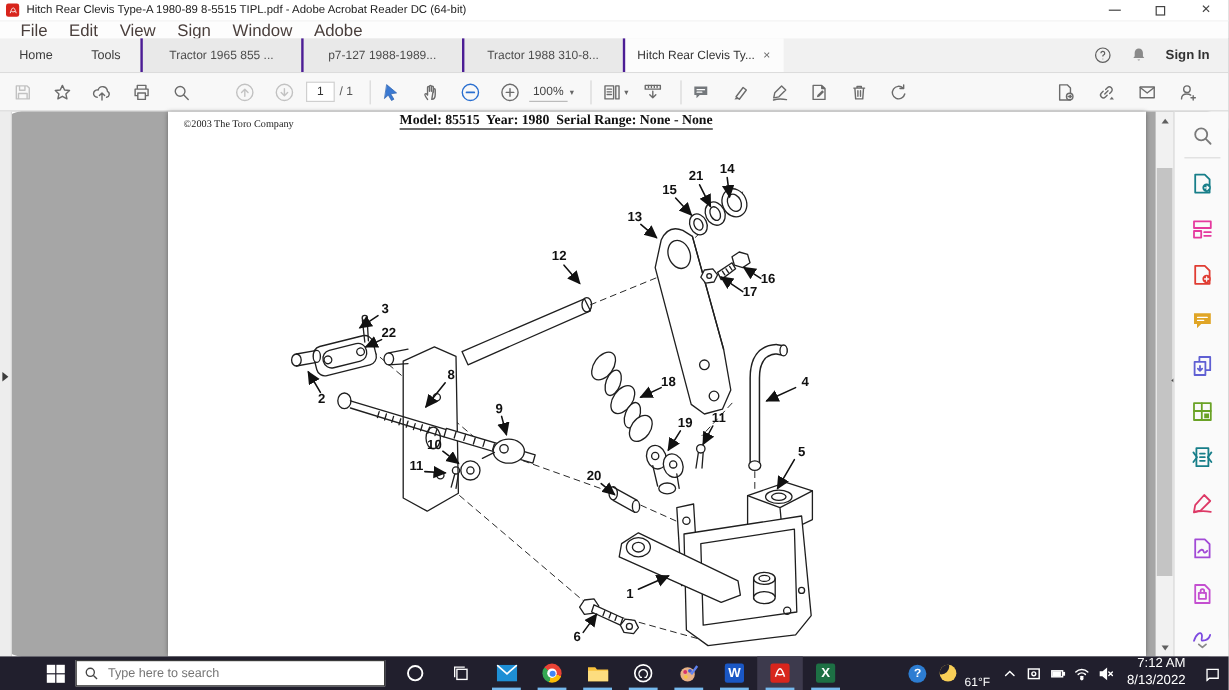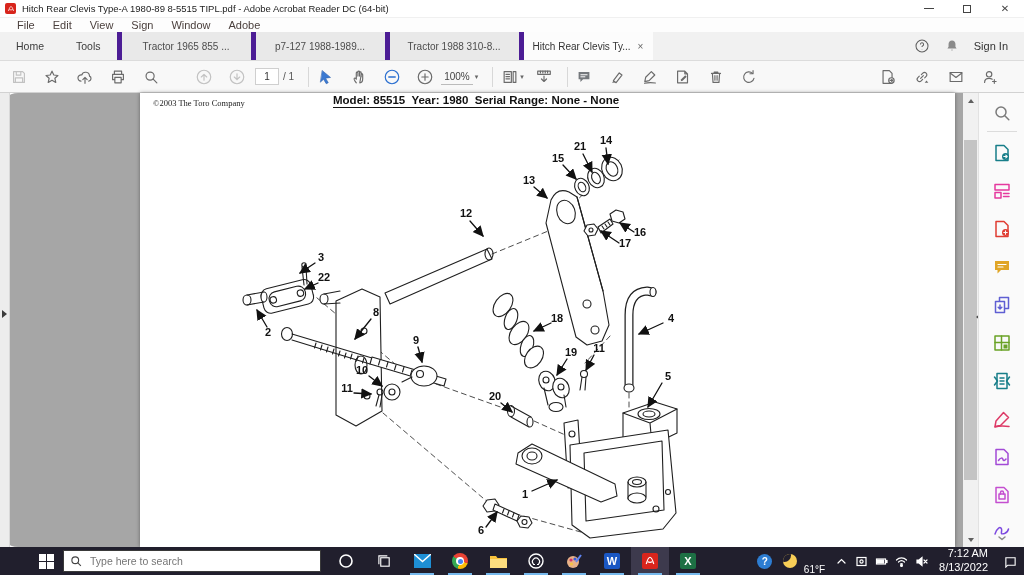--- a/index.html
+++ b/index.html
@@ -10,48 +10,48 @@
   .pdfmark{width:11px;height:11px;background:#d8251c;border-radius:2px;margin:0 6px 0 5px;display:flex;align-items:center;justify-content:center;}
   .pdfmark svg{width:8px;height:8px;}
   .tb-title{font-size:9.5px;color:#222;}
   .winbtns{margin-left:auto;display:flex;height:100%;}
   .winbtn{width:38px;height:100%;display:flex;align-items:center;justify-content:center;color:#333;}
   .wb-min{width:10px;height:1px;background:#444;}
   .wb-max{width:8px;height:8px;border:1px solid #444;}
   .wb-x{font-size:10px;color:#444;line-height:1;}
   
   .menubar{position:absolute;left:0;top:18px;width:1024px;height:14px;background:#fdfdfd;display:flex;align-items:center;padding-left:8px;gap:0;}
-  .menuitem{font-size:11px;color:#4a3f3c;padding:0 9px;cursor:default;}
+  .menuitem{font-size:14px;color:#4a3f3c;padding:0 9px;cursor:default;}
   
   .tabbar{position:absolute;left:0;top:32px;width:1024px;height:29px;background:#f1f1f1;border-bottom:1px solid #dcdcdc;display:flex;align-items:stretch;}
   .apptab{display:flex;align-items:center;padding:0 16px;font-size:10.5px;color:#3b3b3b;}
-  .doctab{display:flex;align-items:center;justify-content:center;width:134px;font-size:10px;color:#4d4d4d;background:#e9e9e9;border-left:5px solid #4c1d95;}
+  .doctab{display:flex;align-items:center;justify-content:center;width:134px;font-size:10px;color:#4d4d4d;background:#e9e9e9;border-left:2px solid #4c1d95;}
   .doctab:last-of-type{border-right:1px solid #d6d6d6;}
   .doctab.active{background:#fcfcfc;color:#333;}
   .doctab .x{margin-left:7px;color:#666;font-size:10px;}
   .tabbar-right{margin-left:auto;display:flex;align-items:center;gap:14px;padding-right:16px;}
   .qicon{width:16px;height:16px;color:#5f5f5f;}
-  .signin{font-size:11px;color:#323232;font-weight:normal;}
+  .signin{font-size:11px;color:#323232;font-weight:bold;}
   
   .toolbar{position:absolute;left:0;top:61px;width:1024px;height:32px;background:#f8f8f8;border-bottom:1px solid #d2d2d2;display:flex;align-items:center;}
   .ti{width:21px;height:21px;display:flex;align-items:center;justify-content:center;color:#6b6b6b;}
   .ti svg{width:18px;height:18px;stroke:currentColor;fill:none;stroke-width:1.3;stroke-linecap:round;stroke-linejoin:round;}
   .ti.disabled{color:#c2c2c2;}
   .tsep{width:1px;height:20px;background:#d8d8d8;margin:0 6px;}
   .pagebox{width:24px;height:17px;border:1px solid #cfcfcf;background:#fff;font-size:10px;text-align:center;color:#333;margin:0 4px 0 8px;padding:0;}
   .pagetot{font-size:10px;color:#555;margin-right:8px;}
   .zoomtxt{font-size:10px;color:#444;margin:0 2px 0 6px;border-bottom:1px solid #bbb;padding:2px 3px;}
   .caret{font-size:7px;color:#666;}
   
   .main{position:absolute;left:0;top:93px;width:1024px;height:454px;background:#a6a6a6;border-radius:18px;}
   .leftrail{position:absolute;left:0;top:0;width:10px;height:454px;background:#ededed;border-right:1px solid #d9d9d9;}
   .lr-arrow{position:absolute;left:2px;top:217px;width:0;height:0;border-top:4px solid transparent;border-bottom:4px solid transparent;border-left:5px solid #3c3c3c;}
   .page{position:absolute;left:140px;top:0;width:815px;height:454px;background:#fff;box-shadow:0 0 4px rgba(0,0,0,.4);}
   .copyright{position:absolute;left:13px;top:5px;font-family:"Liberation Serif",serif;font-size:8.5px;color:#222;}
-  .modelhdr{position:absolute;left:193px;top:1px;font-family:Liberation Sans, sans-serif;font-size:11.5px;font-weight:bold;color:#111;border-bottom:1.5px solid #111;padding-bottom:1px;white-space:pre;}
+  .modelhdr{position:absolute;left:193px;top:1px;font-family:Liberation Serif, serif;font-size:11.5px;font-weight:bold;color:#111;border-bottom:1.5px solid #111;padding-bottom:1px;white-space:pre;}
   .diagram{position:absolute;left:0;top:0;}
   
   .vscroll{position:absolute;left:963px;top:0;width:15px;height:454px;background:#f1f1f1;}
   .sb-btn{position:absolute;left:0;width:15px;height:15px;display:flex;align-items:center;justify-content:center;}
   .tri-up{width:0;height:0;border-left:3.5px solid transparent;border-right:3.5px solid transparent;border-bottom:4px solid #5f5f5f;}
   .tri-dn{width:0;height:0;border-left:3.5px solid transparent;border-right:3.5px solid transparent;border-top:4px solid #5f5f5f;}
   .sb-thumb{position:absolute;left:1px;top:47px;width:13px;height:340px;background:#c4c4c4;}
   .collapse-arrow{position:absolute;left:976px;top:220px;width:0;height:0;border-top:4px solid transparent;border-bottom:4px solid transparent;border-right:5px solid #4a4a4a;}
   .rightrail{position:absolute;left:978px;top:0;width:46px;height:454px;background:#fafafa;border-left:1px solid #e2e2e2;}
   .rt{position:absolute;left:13px;width:20px;height:20px;}

